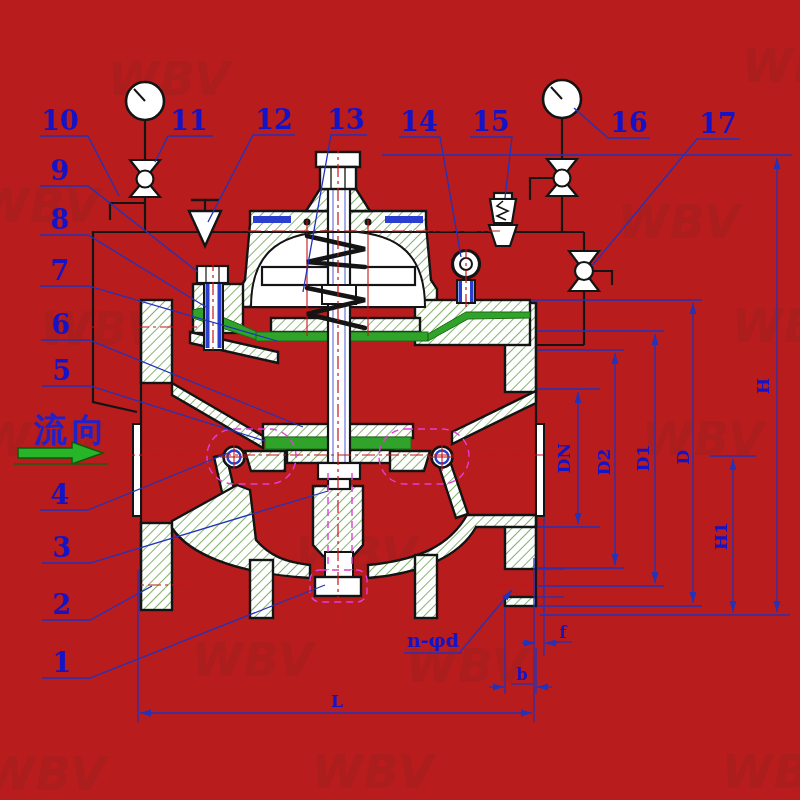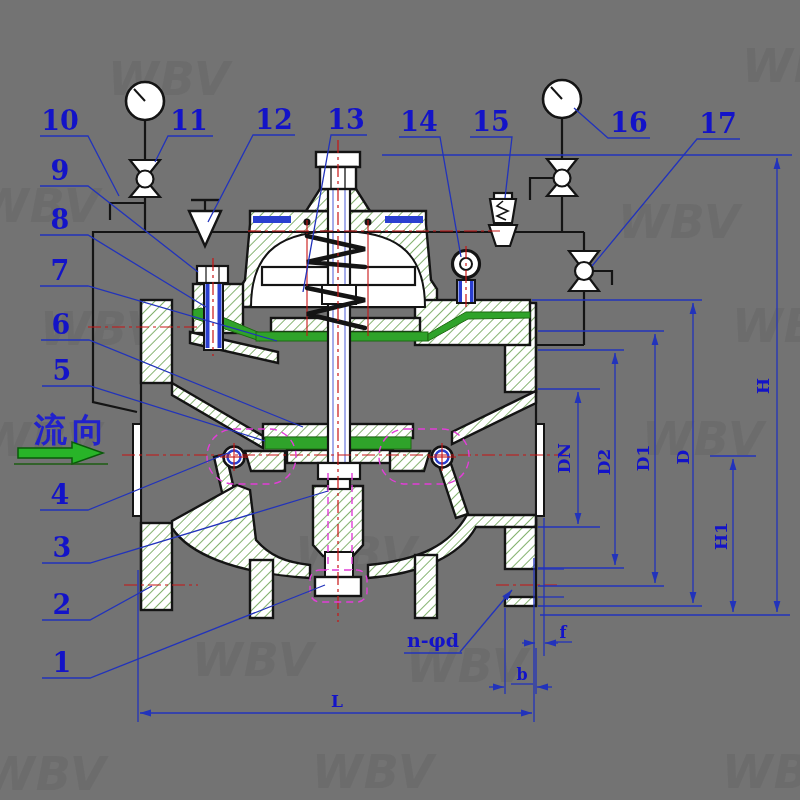--- a/index.html
+++ b/index.html
@@ -1,16 +1,16 @@
 <!DOCTYPE html>
 <html><head>
 <meta charset="utf-8">
 <style>
   html,body{margin:0;padding:0;background:#ffffff;}
-  .canvas{position:relative;width:800px;height:800px;background:#737373;overflow:hidden;
+  .canvas{position:relative;width:800px;height:800px;background:#b91c1c;overflow:hidden;
           font-family:"DejaVu Serif", serif;}
   svg{display:block;}
   text{user-select:none;}
   .wm{font-family:"DejaVu Sans", sans-serif;font-weight:bold;font-style:italic;
       font-size:46px;fill:rgba(40,40,40,0.09);letter-spacing:1px;}
   .callout{font-size:27px;font-weight:bold;fill:#1313c8;}
   .dim{font-size:17px;font-weight:bold;fill:#1313c8;}
   .dimsmall{font-size:16px;font-weight:bold;fill:#1313c8;}
   .flowtxt{font-family:"DejaVu Sans", sans-serif;font-size:33px;font-weight:bold;
            fill:#2121cc;letter-spacing:5px;}

